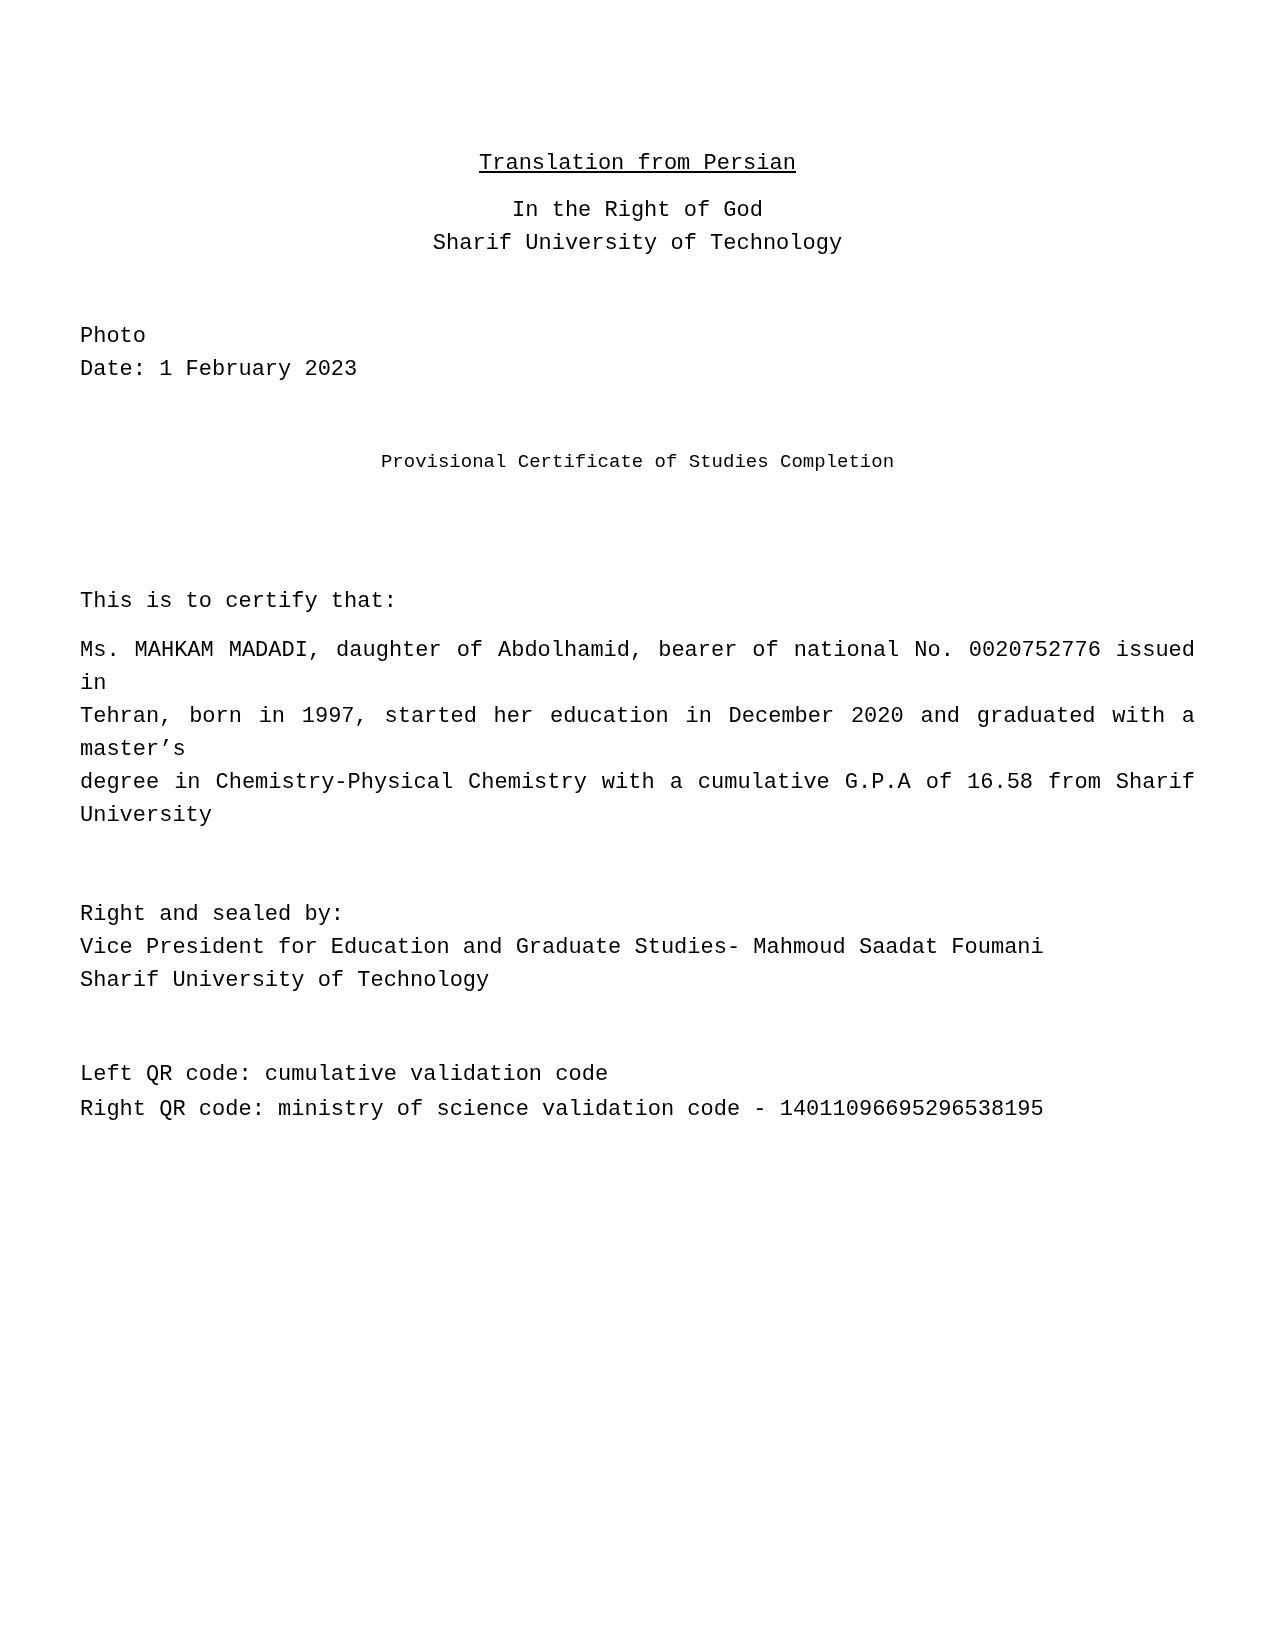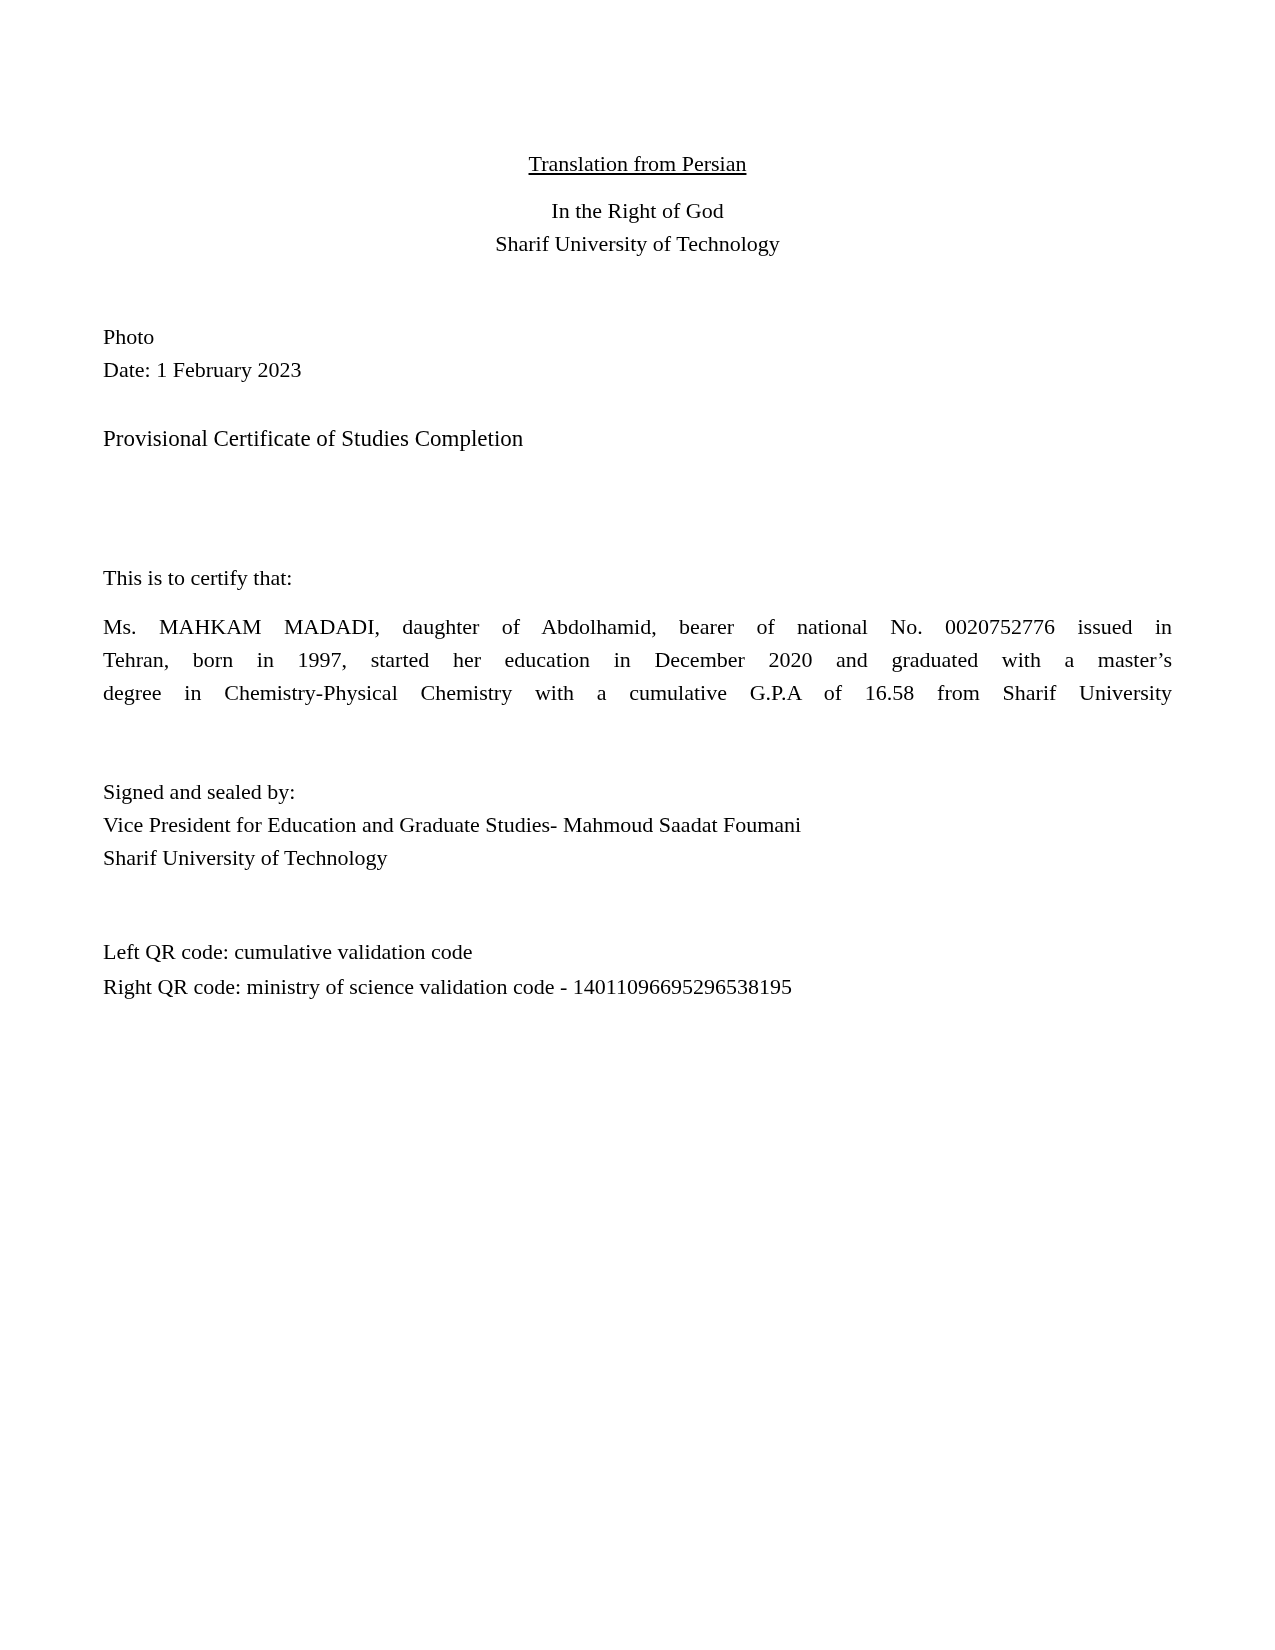--- a/index.html
+++ b/index.html
@@ -6,39 +6,40 @@
     margin: 0;
     padding: 0;
     background: #ffffff;
   }
   .page {
     position: relative;
     width: 1275px;
     height: 1650px;
     background: #ffffff;
     box-sizing: border-box;
-    padding: 0 103px;
-    font-family: Liberation Serif, serif;
+    padding: 0 80px;
+    font-family: Liberation Mono, monospace;
     font-size: 22px;
     line-height: 33px;
     color: #000000;
     overflow: hidden;
   }
   .centered { text-align: center; }
   .underlined { text-decoration: underline; }
 
   .hdr-translation { margin-top: 147px; }
   .hdr-invocation  { margin-top: 14px; }
 
   .meta-block { margin-top: 60px; }
 
   .doc-title {
-    margin-top: 36px;
-    font-size: 23px;
+    margin-top: 60px;
+    font-size: 19px;
     line-height: 33px;
+    text-align: center;
   }
 
   .certify-intro { margin-top: 106px; }
 
   .body-paragraph { margin-top: 16px; }
   .body-paragraph .jline {
     text-align: justify;
     text-align-last: justify;
     white-space: normal;
   }
@@ -71,21 +72,21 @@
 
   <div class="certify-intro">This is to certify that:</div>
 
   <div class="body-paragraph">
     <div class="jline">Ms. MAHKAM MADADI, daughter of Abdolhamid, bearer of national No. 0020752776 issued in</div>
     <div class="jline">Tehran, born in 1997, started her education in December 2020 and graduated with a master’s</div>
     <div class="jline">degree in Chemistry-Physical Chemistry with a cumulative G.P.A of 16.58 from Sharif University</div>
   </div>
 
   <div class="signature-block">
-    <div>Signed and sealed by:</div>
+    <div>Right and sealed by:</div>
     <div>Vice President for Education and Graduate Studies- Mahmoud Saadat Foumani</div>
     <div>Sharif University of Technology</div>
   </div>
 
   <div class="qr-block">
     <div>Left QR code: cumulative validation code</div>
     <div>Right QR code: ministry of science validation code - 14011096695296538195</div>
   </div>
 
 </div>

